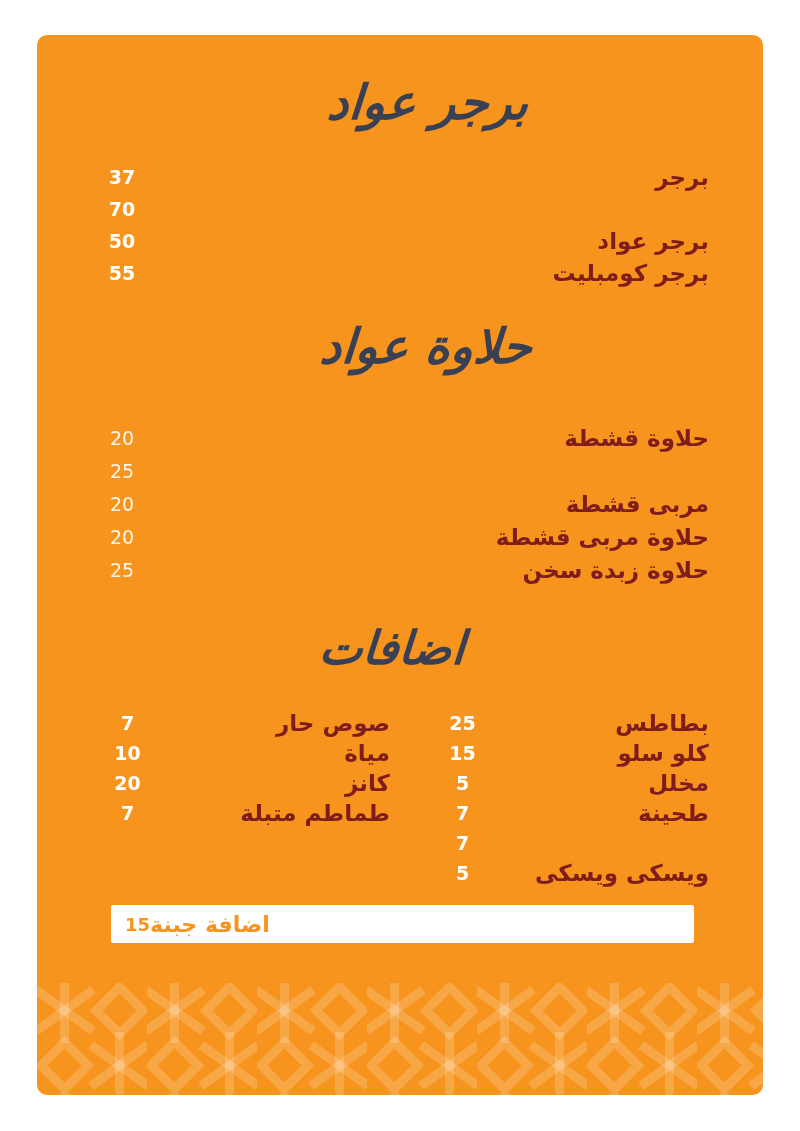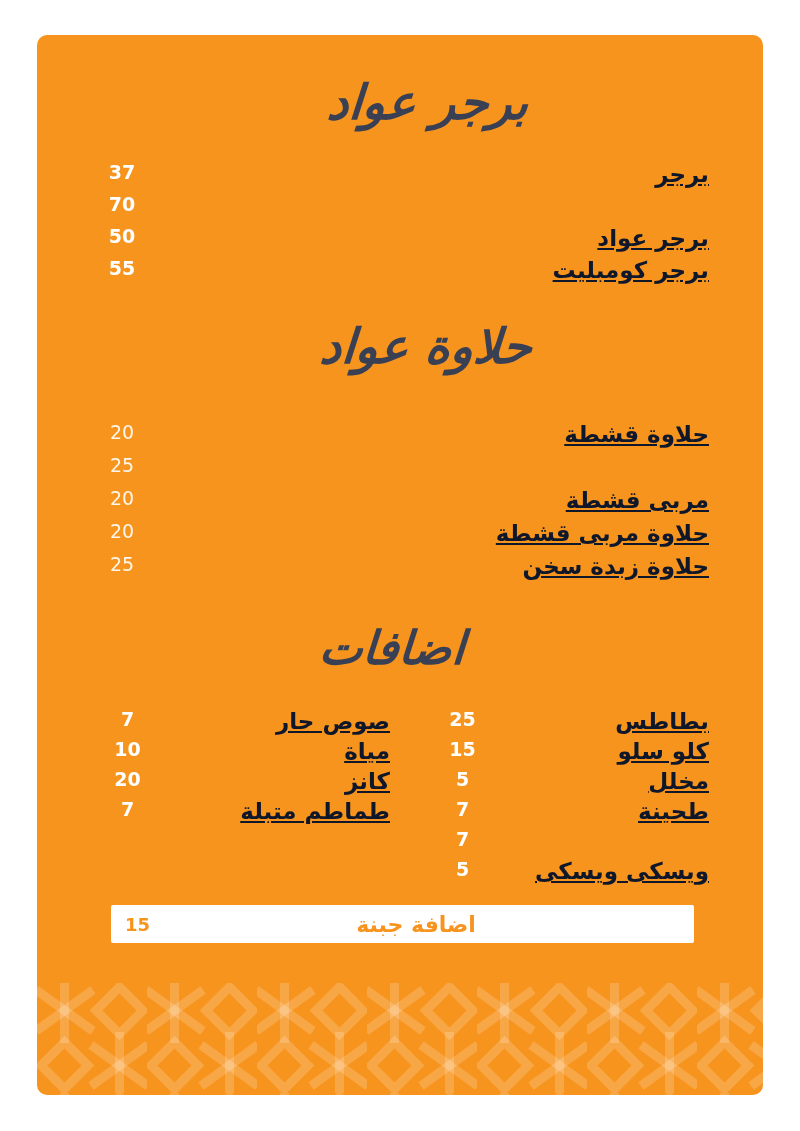--- a/index.html
+++ b/index.html
@@ -18,48 +18,48 @@
     font-size:48px;line-height:70px;height:70px;
     letter-spacing:1px;direction:rtl;
   }
   .t1{top:32px;transform:translateX(28px) skewX(-4deg);}
   .t2{top:276px;transform:translateX(26px) skewX(-4deg);}
   .t3{top:578px;transform:translateX(-8px) skewX(-4deg);font-size:46px;}
   
   .list{position:absolute;left:68px;right:54px;}
   .list1{top:126px;}
   .list2{top:386px;}
-  .row{display:flex;height:32px;}
+  .row{display:flex;align-items:center;height:32px;}
   .list2 .row{height:33px;}
   .row .price{
     width:34px;text-align:center;color:#ffffff;
     font-size:19px;font-weight:700;flex:none;
   }
   .list2 .row .price{font-weight:400;color:#fdf6ea;}
   .row .name{
-    flex:1;text-align:right;direction:rtl;color:#0f172a;
-    font-size:23px;font-weight:700;white-space:nowrap;text-decoration:underline;
+    flex:1;text-align:right;direction:rtl;color:#7f1d1d;
+    font-size:23px;font-weight:700;white-space:nowrap;
   }
   
   .additions{position:absolute;left:68px;right:54px;top:673px;height:200px;}
   .col{position:absolute;top:0;}
   .col .row{height:30px;}
   .col-right{left:330px;right:0;}
   .col-right .row .price{width:55px;}
   .col-left{left:0;width:285px;}
   .col-left .row .price{width:45px;}
   
   .bar{
     position:absolute;left:74px;top:870px;width:583px;height:38px;
     background:#ffffff;border-radius:2px;
     display:flex;align-items:center;padding:0 12px 0 14px;box-sizing:border-box;
   }
   .bar .price{color:#f7941e;font-size:18px;font-weight:700;flex:none;}
   .bar .name{
-    flex:1;text-align:center;direction:rtl;color:#f7941e;
+    flex:1;text-align:left;direction:rtl;color:#f7941e;
     font-size:22px;font-weight:700;white-space:nowrap;
   }
   
   .pattern{position:absolute;left:0;bottom:0;width:726px;height:112px;display:block;}
 </style>
 </head>
 <body>
 
 <div class="card">
 

